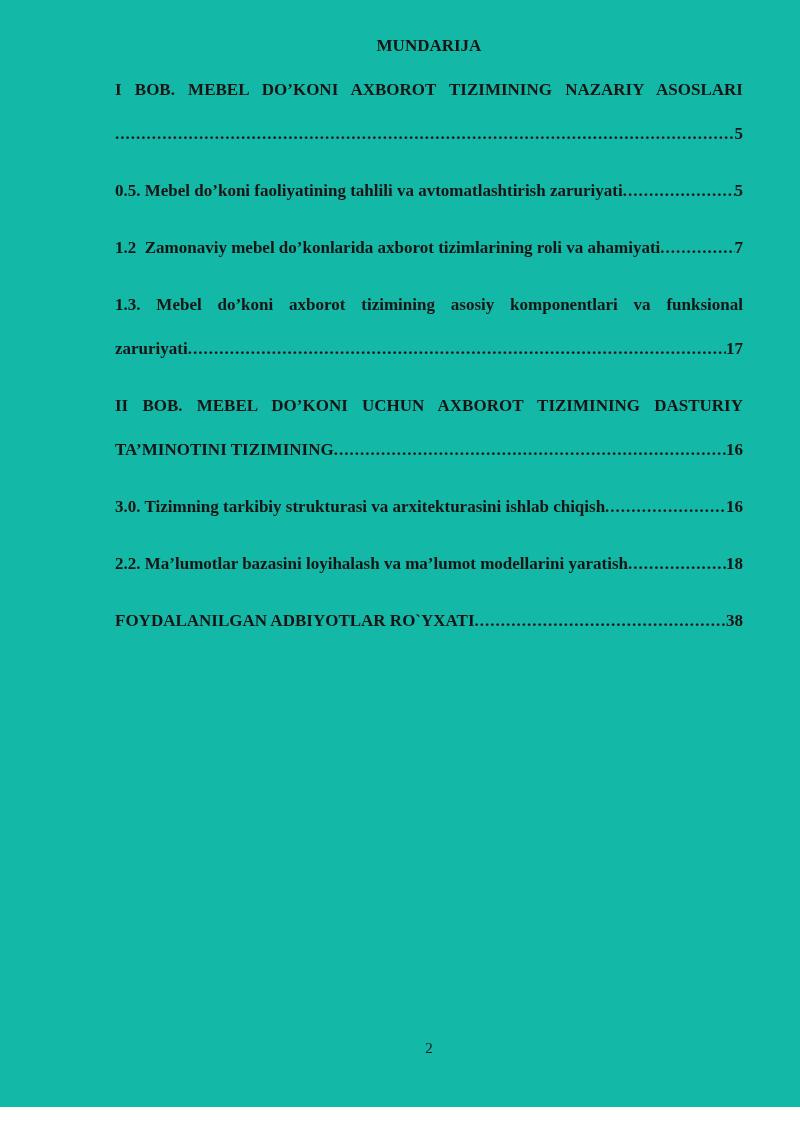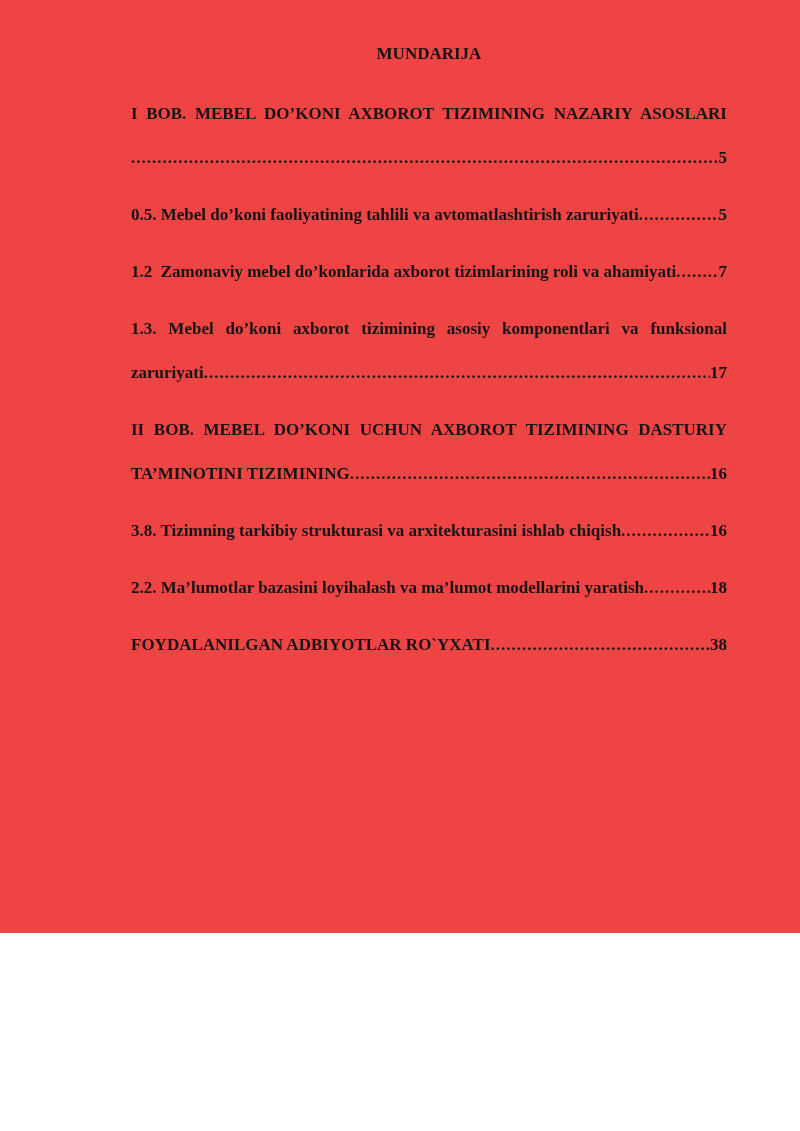--- a/index.html
+++ b/index.html
@@ -3,37 +3,37 @@
 <meta charset="utf-8">
 <style>
   html, body {
     margin: 0;
     padding: 0;
     background: #ffffff;
   }
   .page {
     position: relative;
     width: 800px;
-    height: 933px;
-    background: #ef4444;
+    height: 1107px;
+    background: #14b8a6;
     box-sizing: border-box;
-    padding: 32px 57px 0 115px;
+    padding: 24px 57px 0 115px;
     font-family: "Liberation Serif", "DejaVu Serif", serif;
     font-weight: bold;
     color: #151515;
     overflow: hidden;
   }
   .doc-title {
     font-size: 17px;
     line-height: 44px;
     text-align: center;
     margin: 0;
   }
   .toc {
-    margin: 16px;
+    margin: 0;
   }
   .entry {
     margin: 0 0 13px 0;
   }
   .line {
     display: flex;
     align-items: flex-end;
     font-size: 17px;
     line-height: 44px;
   }
@@ -124,21 +124,21 @@
       </div>
       <div class="line">
         <span class="t">TA’MINOTINI TIZIMINING</span>
         <span class="leader"></span>
         <span class="pg">16</span>
       </div>
     </div>
 
     <div class="entry">
       <div class="line">
-        <span class="t">3.8. Tizimning tarkibiy strukturasi va arxitekturasini ishlab chiqish</span>
+        <span class="t">3.0. Tizimning tarkibiy strukturasi va arxitekturasini ishlab chiqish</span>
         <span class="leader"></span>
         <span class="pg">16</span>
       </div>
     </div>
 
     <div class="entry">
       <div class="line">
         <span class="t">2.2. Ma’lumotlar bazasini loyihalash va ma’lumot modellarini yaratish</span>
         <span class="leader"></span>
         <span class="pg">18</span>

